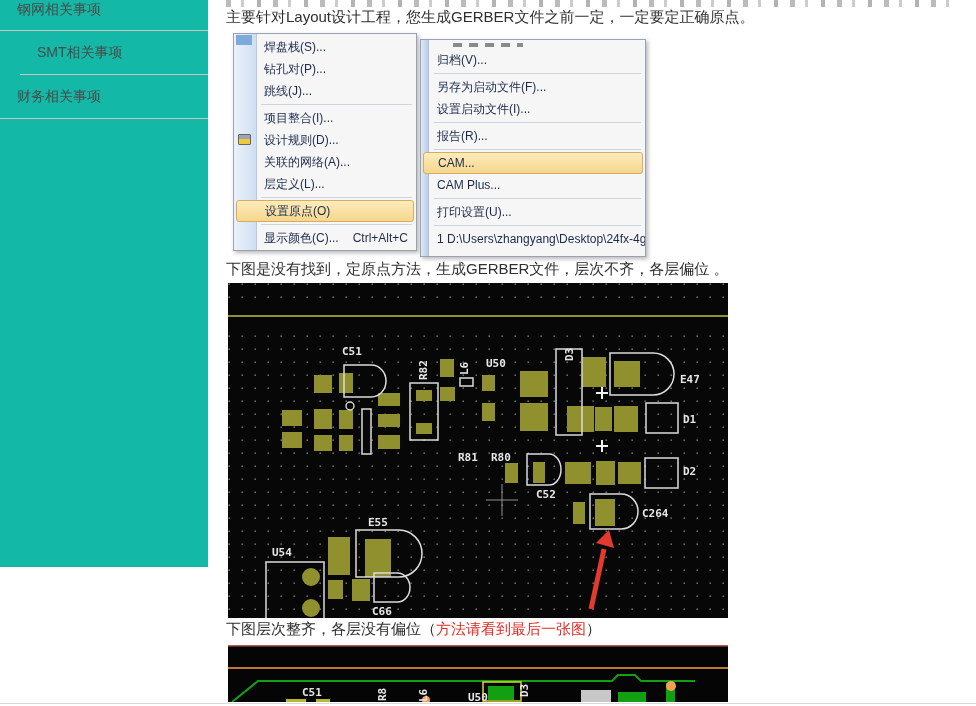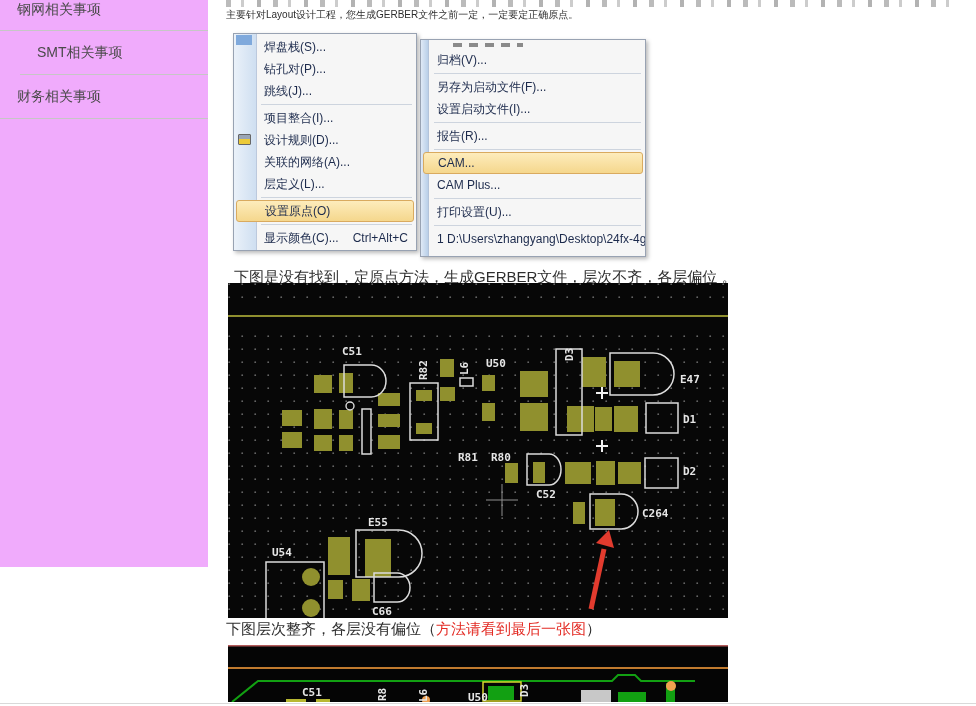--- a/index.html
+++ b/index.html
@@ -5,27 +5,27 @@
   html,body{margin:0;padding:0;}
   body{width:976px;height:706px;position:relative;overflow:hidden;background:#ffffff;
        font-family:"Liberation Sans",sans-serif;}
 
   
   .top-frag{position:absolute;left:226px;top:0;width:730px;height:7px;opacity:.5;
     background:repeating-linear-gradient(90deg,#777 0 5px,transparent 5px 15px,#999 15px 18px,
     transparent 18px 31px,#666 31px 35px,transparent 35px 47px);}
 
   
-  .sidebar{position:absolute;left:0;top:0;width:208px;height:567px;background:#f0abfc;}
+  .sidebar{position:absolute;left:0;top:0;width:208px;height:567px;background:#14b8a6;}
   .sb-item{box-sizing:border-box;padding-left:17px;color:#4a4a4a;font-size:14px;
     border-bottom:1px solid #c6c6c6;display:flex;align-items:center;cursor:pointer;}
   .sb-item.cut{align-items:flex-start;padding-top:1px;}
 
-  .intro{position:absolute;left:226px;top:8px;margin:0;font-size:10px;color:#2e2e2e;white-space:nowrap;}
-  .caption{position:absolute;left:226px;top:260px;margin:8px;font-size:15px;color:#2e2e2e;white-space:nowrap;}
+  .intro{position:absolute;left:226px;top:8px;margin:0;font-size:15px;color:#2e2e2e;white-space:nowrap;}
+  .caption{position:absolute;left:226px;top:260px;margin:0;font-size:15px;color:#2e2e2e;white-space:nowrap;}
   .caption2{position:absolute;left:226px;top:620px;margin:0;font-size:15px;color:#2e2e2e;white-space:nowrap;}
   .caption2 .red{color:#e32b24;}
 
   
   .menu{position:absolute;top:33px;box-sizing:border-box;background:#f6f6f6;
     border:1px solid #98a2b2;box-shadow:2px 2px 4px rgba(0,0,0,.28);overflow:hidden;}
   .menu-left{left:233px;width:184px;height:218px;}
   .menu-right{left:420px;width:226px;height:218px;margin-top:6px;}
   .gutter{position:absolute;left:0;top:0;bottom:0;width:22px;
     background:linear-gradient(to right,#eaf1f9,#cfdff1);border-right:1px solid #bcc9dd;}

